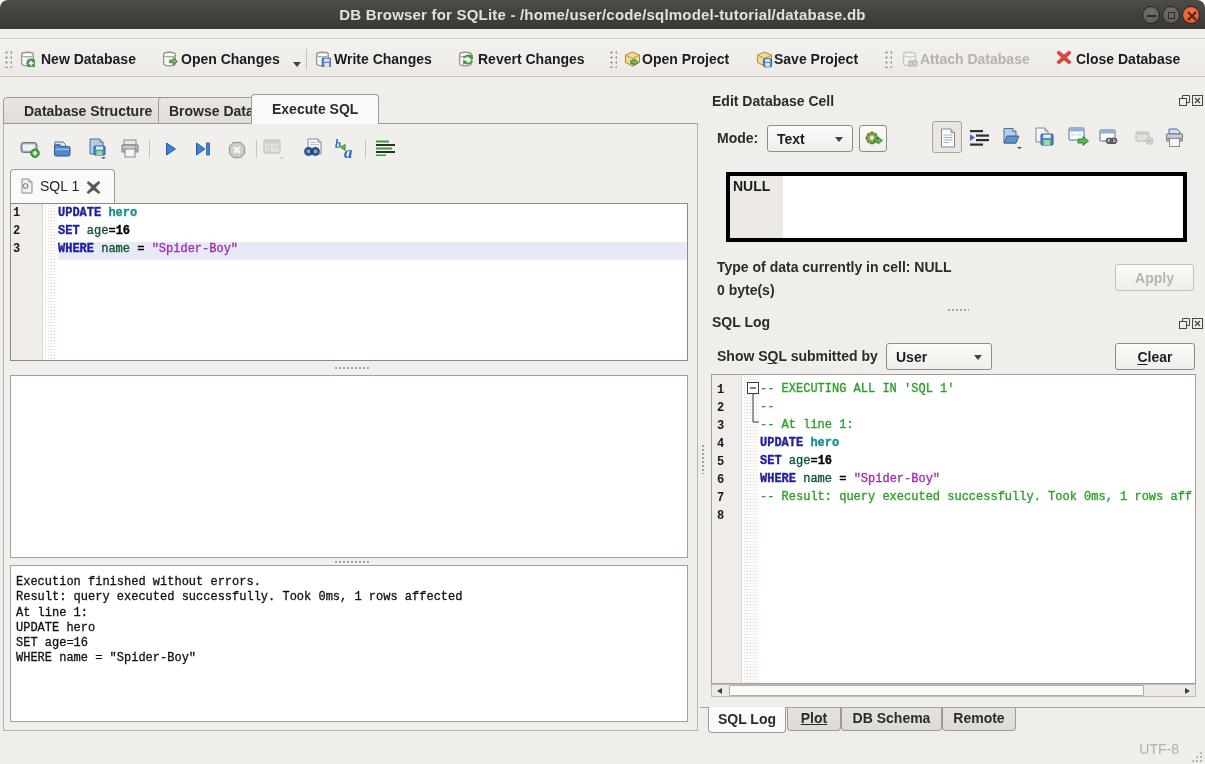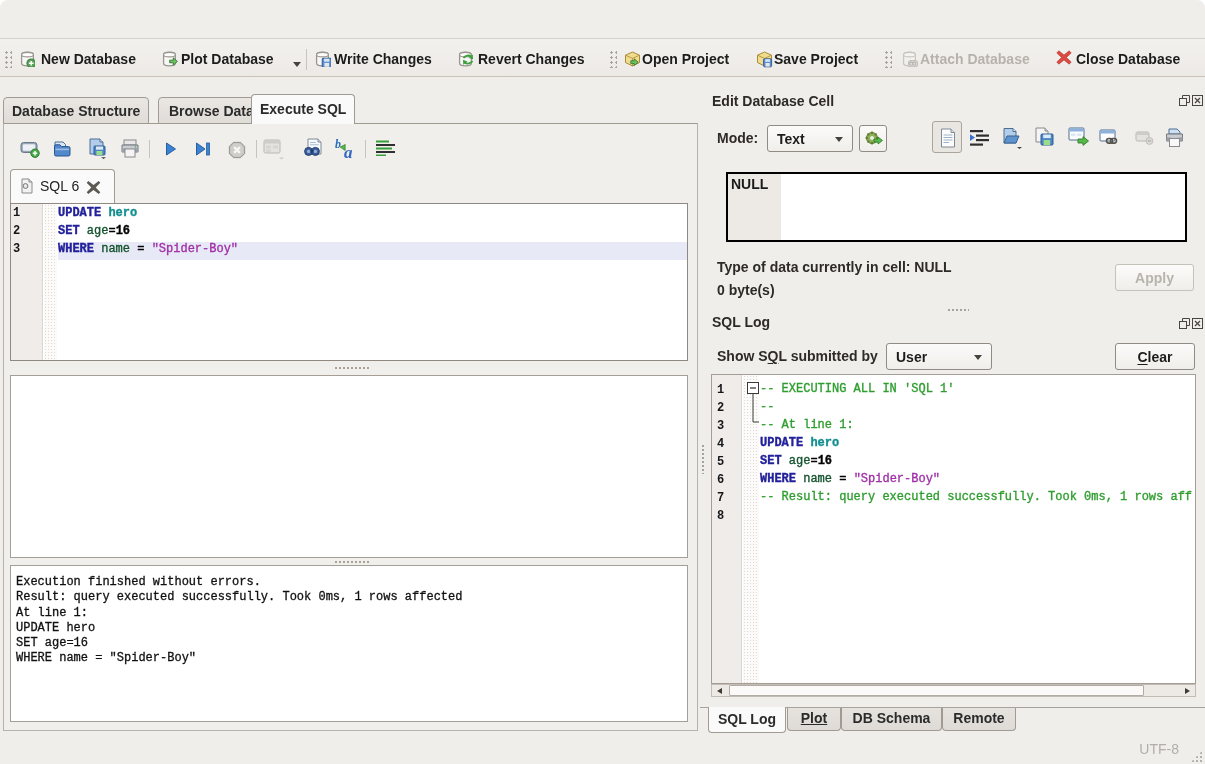--- a/index.html
+++ b/index.html
@@ -24,21 +24,21 @@
 
 .toolbar { position:absolute; left:0; top:38px; width:1205px; height:39px;
   background:linear-gradient(to bottom,#f3f1ee,#edeae6); border-top:1px solid #d5d0ca; border-bottom:1px solid #c8c2ba; }
 .ti { position:absolute; top:12px; }
 .tt { position:absolute; top:12px; font-size:14px; font-weight:bold; color:#1c1c1c; line-height:16px; }
 .handle { position:absolute; top:11px; width:8px; height:18px;
   background-image:radial-gradient(#aaa49c 1px, transparent 1.3px); background-size:5px 5px; }
 .tsep { position:absolute; top:10px; width:1px; height:21px; background:#c9c3bb; }
 
 .tabbar { position:absolute; left:0; top:90px; width:1205px; height:33px; }
-.tab { position:absolute; top:7px; height:27px; line-height:26px; padding:0 8px;
+.tab { position:absolute; top:7px; height:27px; line-height:26px; padding:0 20px;
   font-size:14px; font-weight:bold; color:#2b2b2b; background:linear-gradient(#eae7e3,#e0dcd7);
   border:1px solid #a09a91; border-radius:4px 4px 0 0; }
 .tab.active { top:4px; height:30px; line-height:28px; background:#fbfafa; z-index:5; border-bottom:none; }
 
 .pane { position:absolute; left:3px; top:123px; width:695px; height:608px;
   border:1px solid #b8b2aa; border-top:1px solid #a09a91; background:#f1efec; }
 .whitebox { position:absolute; background:#fff; border:1px solid #a49e96; }
 
 .gutterhatch { background-image:
   radial-gradient(#dcd9d5 0.8px, transparent 1px);
@@ -66,35 +66,49 @@
   border:1px solid #918b83; border-radius:3px; font-size:14px; font-weight:bold; color:#1c1c1c; text-align:center; }
 
 .status { position:absolute; left:0; top:737px; width:1205px; height:27px; }
 .utf { position:absolute; right:26px; top:4px; color:#b3aea7; font-size:14px; }
 u { text-decoration:underline; text-underline-offset:2px; }
 svg { display:block; }
 </style>
 </head>
 <body>
 <div class="win">
+  <div class="titlebar">
+    <div class="title">DB Browser for SQLite - /home/user/code/sqlmodel-tutorial/database.db</div>
+    <div class="wbtn min">
+        <span class="sym" style="left:4px;top:7.5px;width:9px;height:2.2px;background:#2c2a26;"></span>
+      </div>
+    <div class="wbtn max">
+        <span class="sym" style="left:4.5px;top:4.5px;width:7px;height:7px;border:1.8px solid #2c2a26;"></span>
+      </div>
+    <div class="wbtn close">
+      <svg width="18" height="18" viewBox="0 0 18 18">
+          <path d="M5 5 L13 13 M13 5 L5 13" stroke="#55230e" stroke-width="2.2"></path>
+        </svg>
+    </div>
+  </div>
   <div class="toolbar" id="toolbar">
     <div class="handle" style="left:4px;"></div>
     <svg class="ti" style="left:20px;" width="15" height="16" viewBox="0 0 14 15">
         <path d="M1.5 3.4 Q1.5 1 7 1 Q12.5 1 12.5 3.4 L12.5 11.6 Q12.5 14 7 14 Q1.5 14 1.5 11.6 Z" fill="#f7f7f7" stroke="#9a968f" stroke-width="1.2"></path>
         <ellipse cx="7" cy="3.4" rx="5.5" ry="2.1" fill="#fdfdfd" stroke="#9a968f" stroke-width="1"></ellipse>
         <circle cx="10.5" cy="11.5" r="4" fill="#57a557" stroke="#3a7a3a"></circle>
         <path d="M10.5 9.3 V13.7 M8.3 11.5 H12.7" stroke="#fff" stroke-width="1.4"></path>
       </svg>
     <span class="tt" style="left:41px;">New Database</span>
     <svg class="ti" style="left:162px;" width="16" height="16" viewBox="0 0 15 15">
         <path d="M1.5 3.4 Q1.5 1 7 1 Q12.5 1 12.5 3.4 L12.5 11.6 Q12.5 14 7 14 Q1.5 14 1.5 11.6 Z" fill="#f7f7f7" stroke="#9a968f" stroke-width="1.2"></path>
         <ellipse cx="7" cy="3.4" rx="5.5" ry="2.1" fill="#fdfdfd" stroke="#9a968f" stroke-width="1"></ellipse>
         <path d="M7.2 8.6 L10.6 8.6 L10.6 6.4 L14.4 9.8 L10.6 13.2 L10.6 11 L7.2 11 Z" fill="#6cc25b" stroke="#3a7a3a" stroke-width="0.9"></path>
       </svg>
-    <span class="tt" style="left:181px;">Plot Database</span>
+    <span class="tt" style="left:181px;">Open Changes</span>
     <div style="position:absolute;left:293px;top:23px;width:0;height:0;border-left:4.5px solid transparent;border-right:4.5px solid transparent;border-top:5px solid #46423c;"></div>
     <div class="tsep" style="left:306px;"></div>
     <svg class="ti" style="left:315px;" width="16" height="16" viewBox="0 0 15 15">
         <path d="M1.5 3.4 Q1.5 1 7 1 Q12.5 1 12.5 3.4 L12.5 11.6 Q12.5 14 7 14 Q1.5 14 1.5 11.6 Z" fill="#f7f7f7" stroke="#9a968f" stroke-width="1.2"></path>
         <ellipse cx="7" cy="3.4" rx="5.5" ry="2.1" fill="#fdfdfd" stroke="#9a968f" stroke-width="1"></ellipse>
         <rect x="6.8" y="6.8" width="8.4" height="8.4" rx="1" fill="#5b8fd0" stroke="#33619c"></rect>
         <rect x="8.5" y="7.2" width="5" height="2.8" fill="#d8e6f5"></rect>
         <rect x="8.8" y="11.2" width="4.4" height="3.6" fill="#e6e6e6"></rect>
       </svg>
     <span class="tt" style="left:334px;">Write Changes</span>
@@ -218,21 +232,21 @@
           <rect x="0" y="14.5" width="10" height="1.5" fill="#39a039"></rect>
         </svg>
     </div>
 
     <div style="position:absolute;left:6px;top:45px;width:105px;height:34px;background:#fbfafa;border:1px solid #a09a91;border-bottom:none;border-radius:4px 4px 0 0;z-index:3;">
       <svg width="15" height="16" viewBox="0 0 15 16" style="position:absolute;left:9px;top:8px;">
           <path d="M2 1 L9 1 L12 4 L12 15 L2 15 Z" fill="#f2f2f2" stroke="#8a8a8a"></path>
           <path d="M9 1 L9 4 L12 4" fill="#ddd" stroke="#8a8a8a"></path>
           <circle cx="5.5" cy="8" r="2.4" fill="#e8e8e8" stroke="#777"></circle>
         </svg>
-      <span style="position:absolute;left:29px;top:8px;font-size:14px;color:#222;">SQL 6</span>
+      <span style="position:absolute;left:29px;top:8px;font-size:14px;color:#222;">SQL 1</span>
       <svg width="15" height="15" viewBox="0 0 13 13" style="position:absolute;left:75px;top:10px;">
           <path d="M2 .8 L6.5 4.4 L11 .8 L12.4 2.4 L8.4 6.5 L12.4 10.6 L11 12.2 L6.5 8.6 L2 12.2 L.6 10.6 L4.6 6.5 L.6 2.4 Z" fill="#5c5852"></path>
         </svg>
     </div>
 
     <div class="whitebox" style="left:6px;top:79px;width:678px;height:158px;border-color:#8f8981;">
       <div style="position:absolute;left:0;top:0;width:32px;height:100%;background:#efece9;border-right:1px solid #dad6d1;">
         <div class="lnum" style="position:absolute;left:2px;top:0px;">1<br>2<br>3</div>
       </div>
       <div class="gutterhatch" style="position:absolute;left:33px;top:0;width:13px;height:100%;"></div>
@@ -332,21 +346,21 @@
         <circle cx="14.5" cy="10" r="3.4" fill="#d0cdc8" stroke="#98948d"></circle>
         <rect x="12.8" y="9.4" width="3.4" height="1.2" fill="#77736c"></rect>
       </svg>
     <svg style="position:absolute;left:464px;top:38px;" width="21" height="20" viewBox="0 0 21 20">
         <path d="M5 1 L13 1 L16 4 L16 6 L5 6 Z" fill="#cfe0f1" stroke="#4a6f96"></path>
         <path d="M2.5 6 L18.5 6 L18.5 13 L2.5 13 Z" fill="#c9cdd2" stroke="#73797f"></path>
         <path d="M2.5 9 Q10.5 11 18.5 9 L18.5 13 L2.5 13 Z" fill="#9aa1a8"></path>
         <rect x="5.5" y="10.5" width="10" height="8" fill="#f8f8f8" stroke="#8a8a8a"></rect>
       </svg>
 
-    <div style="position:absolute;left:26px;top:82px;width:461px;height:70px;border:2px solid #000000;background:#fff;">
+    <div style="position:absolute;left:26px;top:82px;width:461px;height:70px;border:4px solid #000000;background:#fff;">
       <div style="position:absolute;left:0;top:0;width:53px;height:100%;background:#edeae6;"></div>
       <div style="position:absolute;left:3px;top:2px;font-size:14px;font-weight:bold;color:#1a1a1a;">NULL</div>
     </div>
     <div class="label" style="left:17px;top:169px;">Type of data currently in cell: NULL</div>
     <div class="label" style="left:17px;top:192px;">0 byte(s)</div>
     <div class="pbtn" style="left:415px;top:174px;width:79px;height:27px;color:#b8b4ad;border-color:#c6c1b9;"><span style="line-height:26px;">Apply</span></div>
     <div class="dots" style="left:247px;top:218px;width:22px;"></div>
 
     <div class="dhead" style="left:12px;top:224px;">SQL Log</div>
     <svg style="position:absolute;left:479px;top:228px;" width="11" height="11" viewBox="0 0 11 11">

